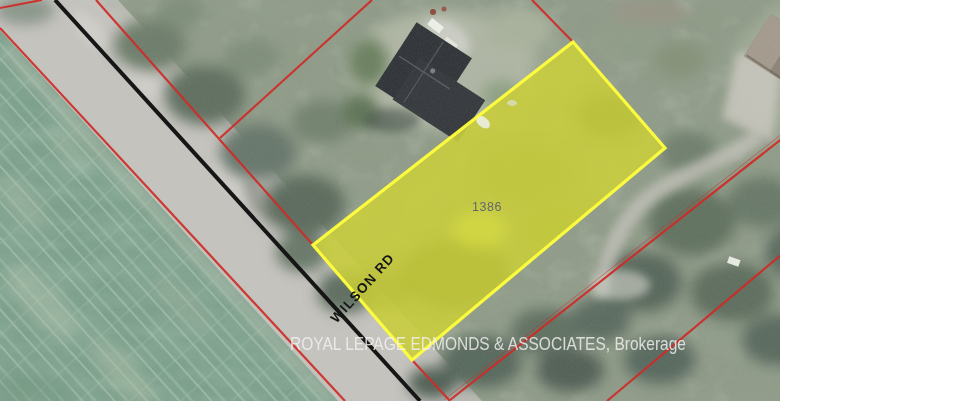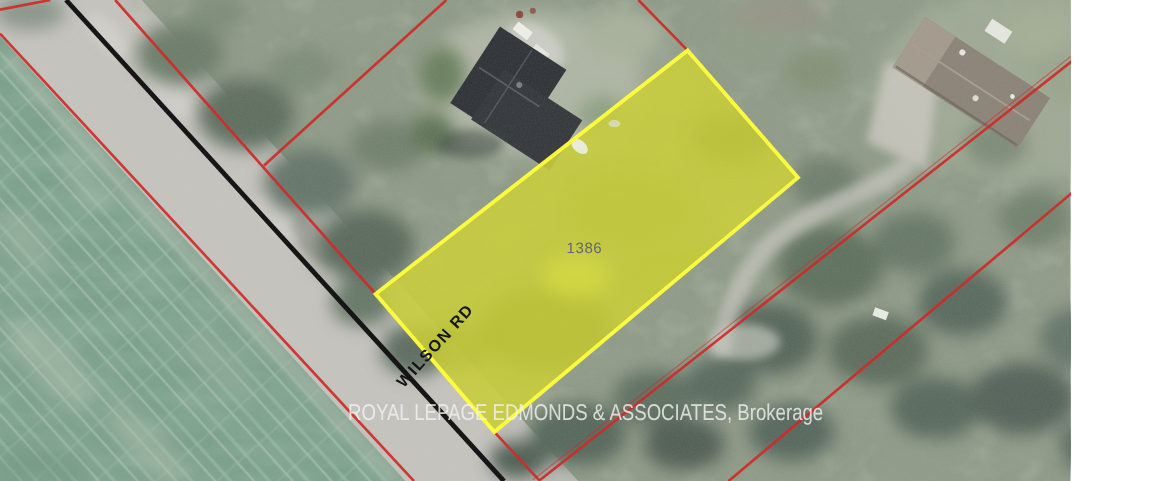--- a/index.html
+++ b/index.html
@@ -1,16 +1,16 @@
 <!DOCTYPE html>
 <html><head>
 <meta charset="utf-8">
 <style>
   html,body{margin:0;padding:0;background:#ffffff;}
-  #stage{position:relative;width:892px;height:401px;overflow:hidden;
+  #stage{position:relative;width:780px;height:401px;overflow:hidden;
          font-family:"Liberation Sans", sans-serif;}
   svg{display:block;}
   text{font-family:"Liberation Sans", sans-serif;}
 </style>
 </head>
 <body>
 
 <div id="stage">
 <svg width="980" height="401" viewBox="0 0 980 401">
   <defs>

